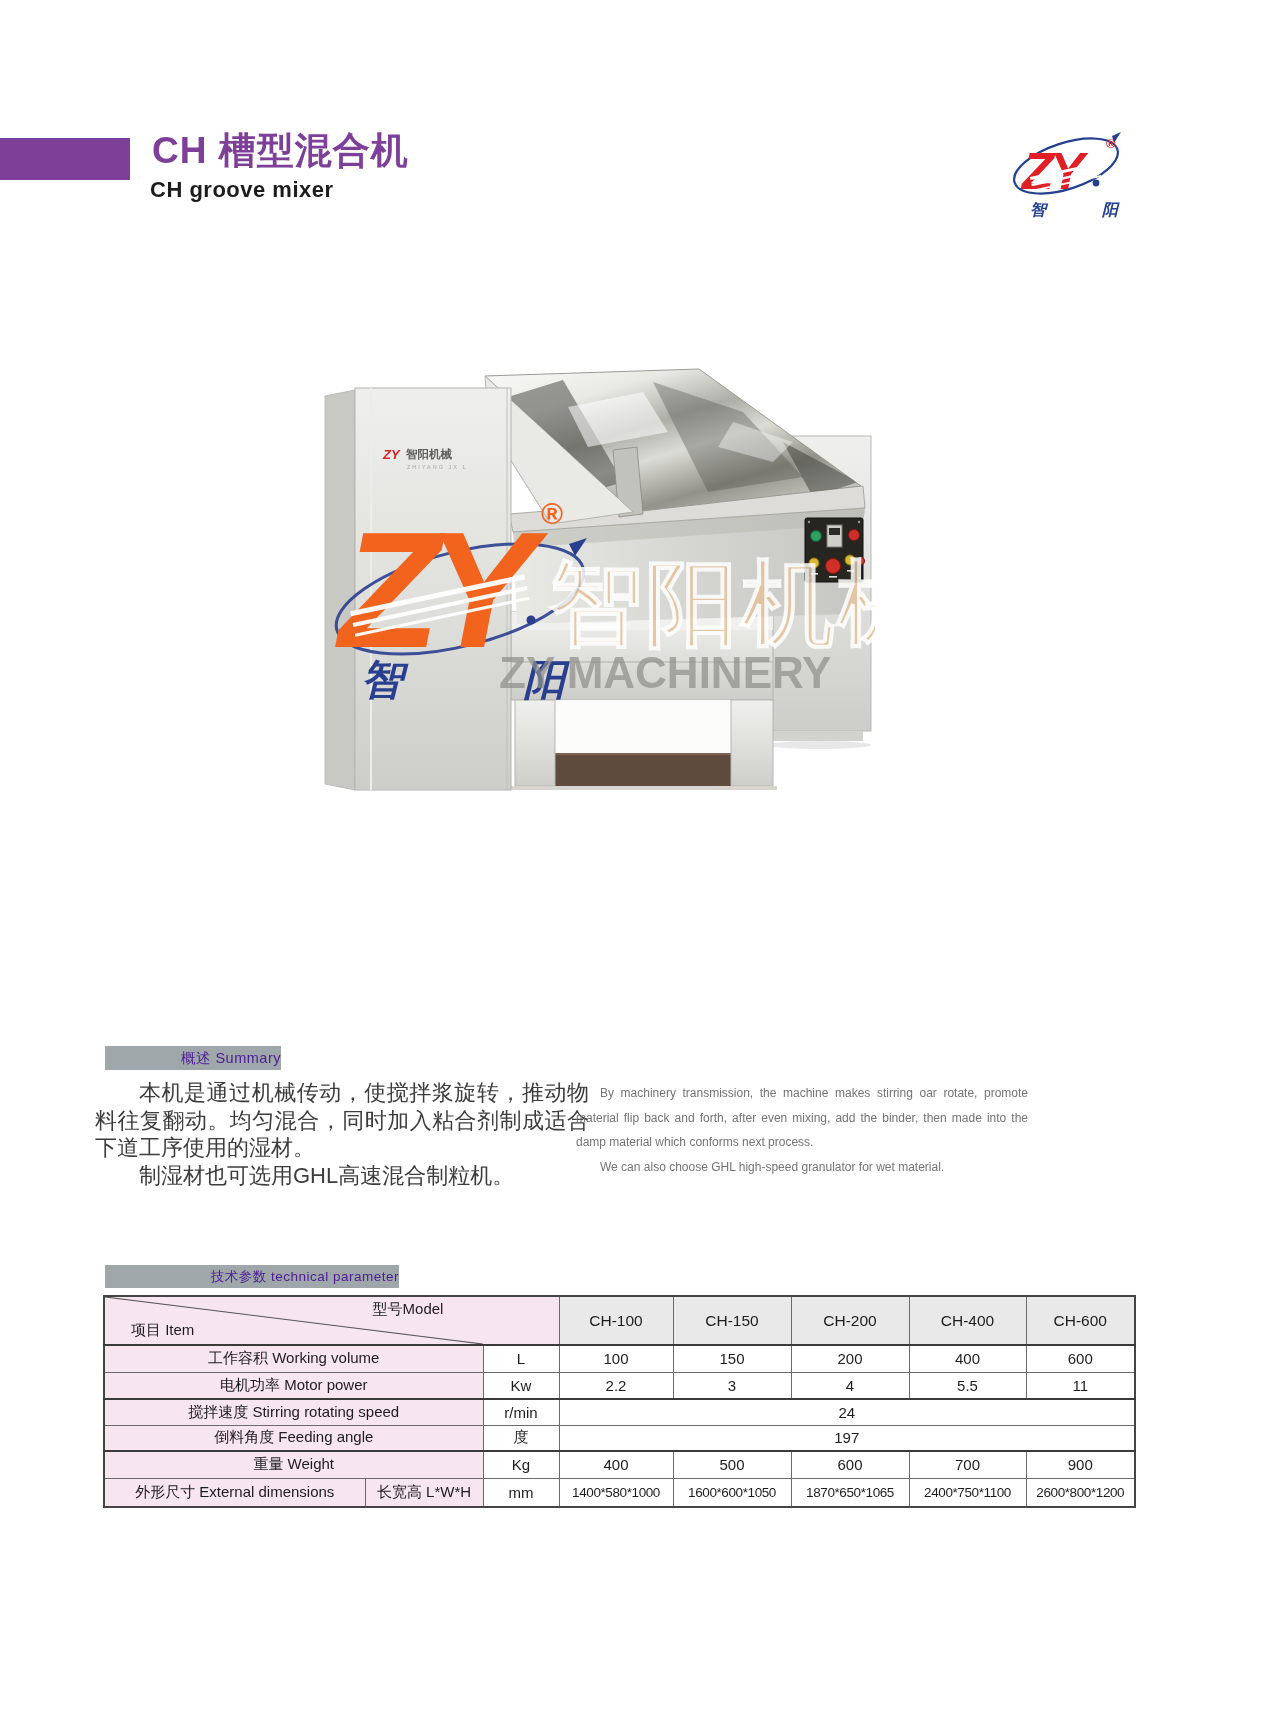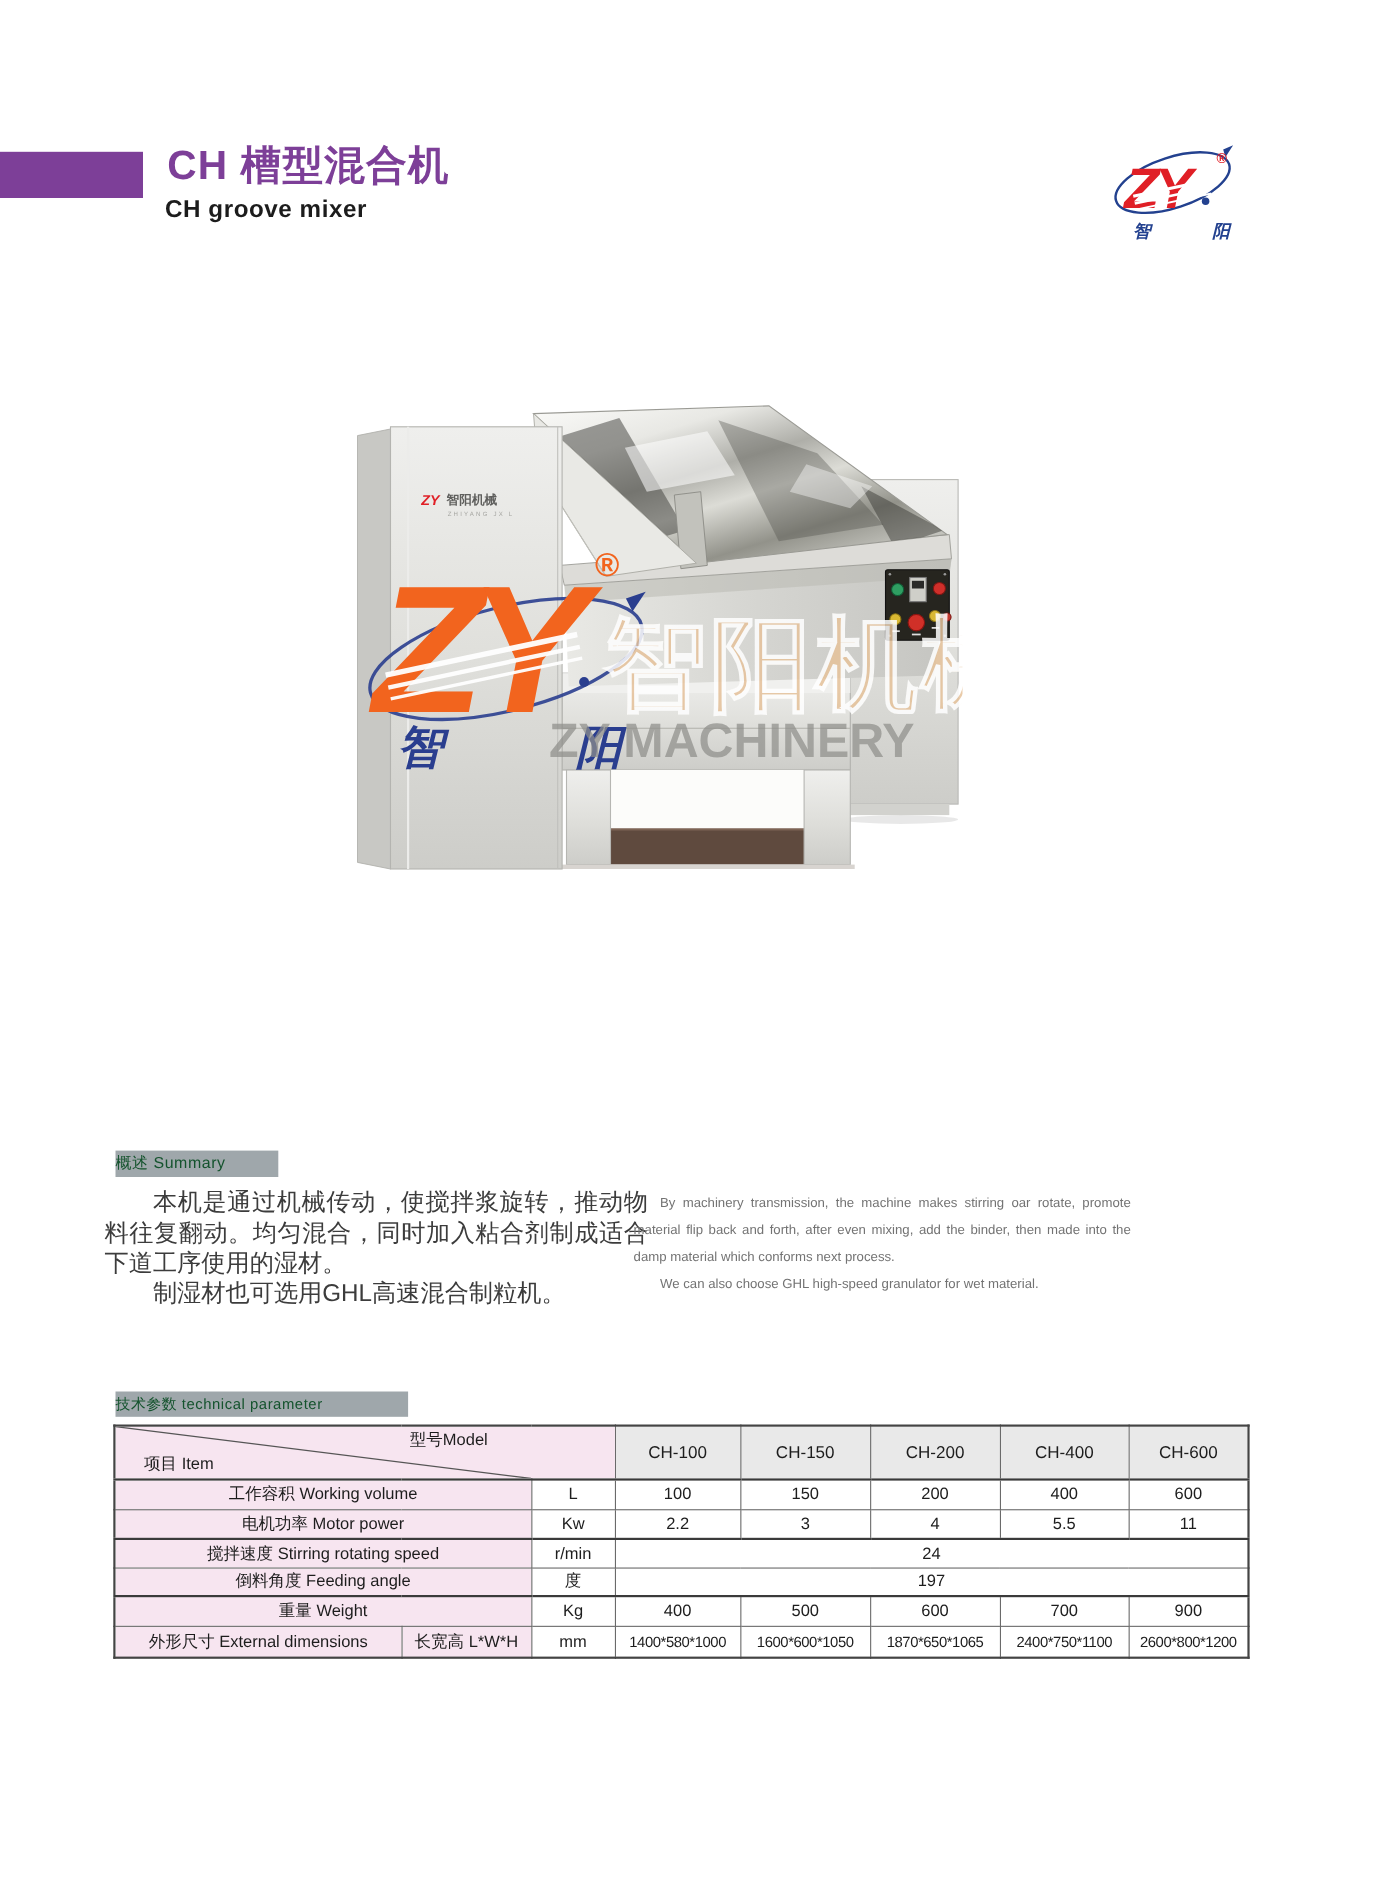--- a/index.html
+++ b/index.html
@@ -7,21 +7,21 @@
         font-family:"Liberation Sans","DejaVu Sans",sans-serif;color:#222;border-radius:30px;}
   .abs{position:absolute;}
 
   
   .accent-block{left:0;top:138px;width:130px;height:42px;background:#7d3f98;}
   .page-title{left:152px;top:126px;font-size:37px;font-weight:bold;color:#7d3f98;letter-spacing:1px;margin:0;}
   .page-subtitle{left:150px;top:177px;font-size:22px;font-weight:bold;color:#1c1c1c;letter-spacing:.5px;margin:0;}
   .logo-svg{left:1008px;top:126px;}
 
   
-  .badge{background:#9fa7ab;color:#14532d;text-align:left;letter-spacing:.5px;}
+  .badge{background:#9fa7ab;color:#4c1d95;text-align:right;letter-spacing:.5px;padding-left:28px;}
   .badge-summary{left:105px;top:1046px;width:148px;height:24px;line-height:24px;font-size:14.5px;}
   .badge-tech{left:105px;top:1265px;width:266px;height:23px;line-height:23px;font-size:13.5px;}
 
   
   .cn-text{left:95px;top:1079px;width:494px;font-size:22px;line-height:27.5px;color:#3c3c3c;text-align:justify;}
   .en-text{left:576px;top:1081px;width:452px;font-size:12px;line-height:24.5px;color:#737373;text-align:justify;}
   .cn-text p,.en-text p{margin:0;text-indent:2em;}
 
   
   .tech-table{left:103px;top:1295px;border-collapse:collapse;table-layout:fixed;width:1031px;

